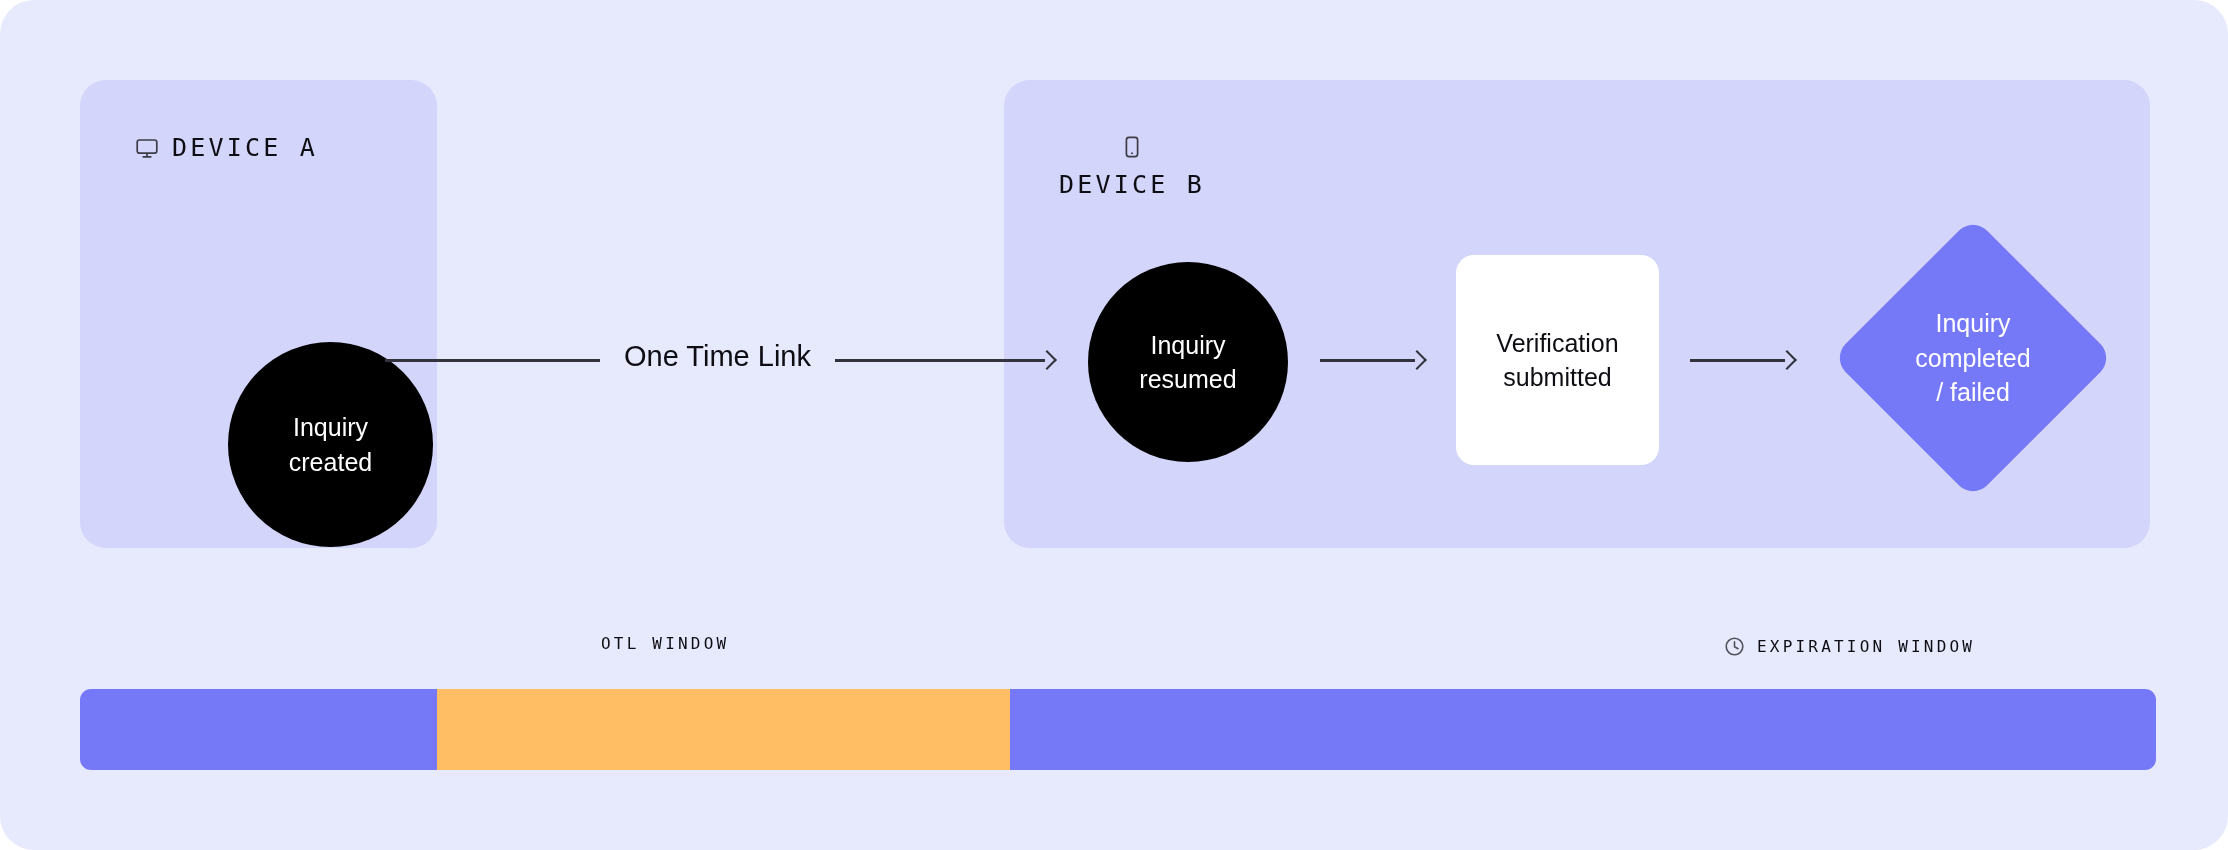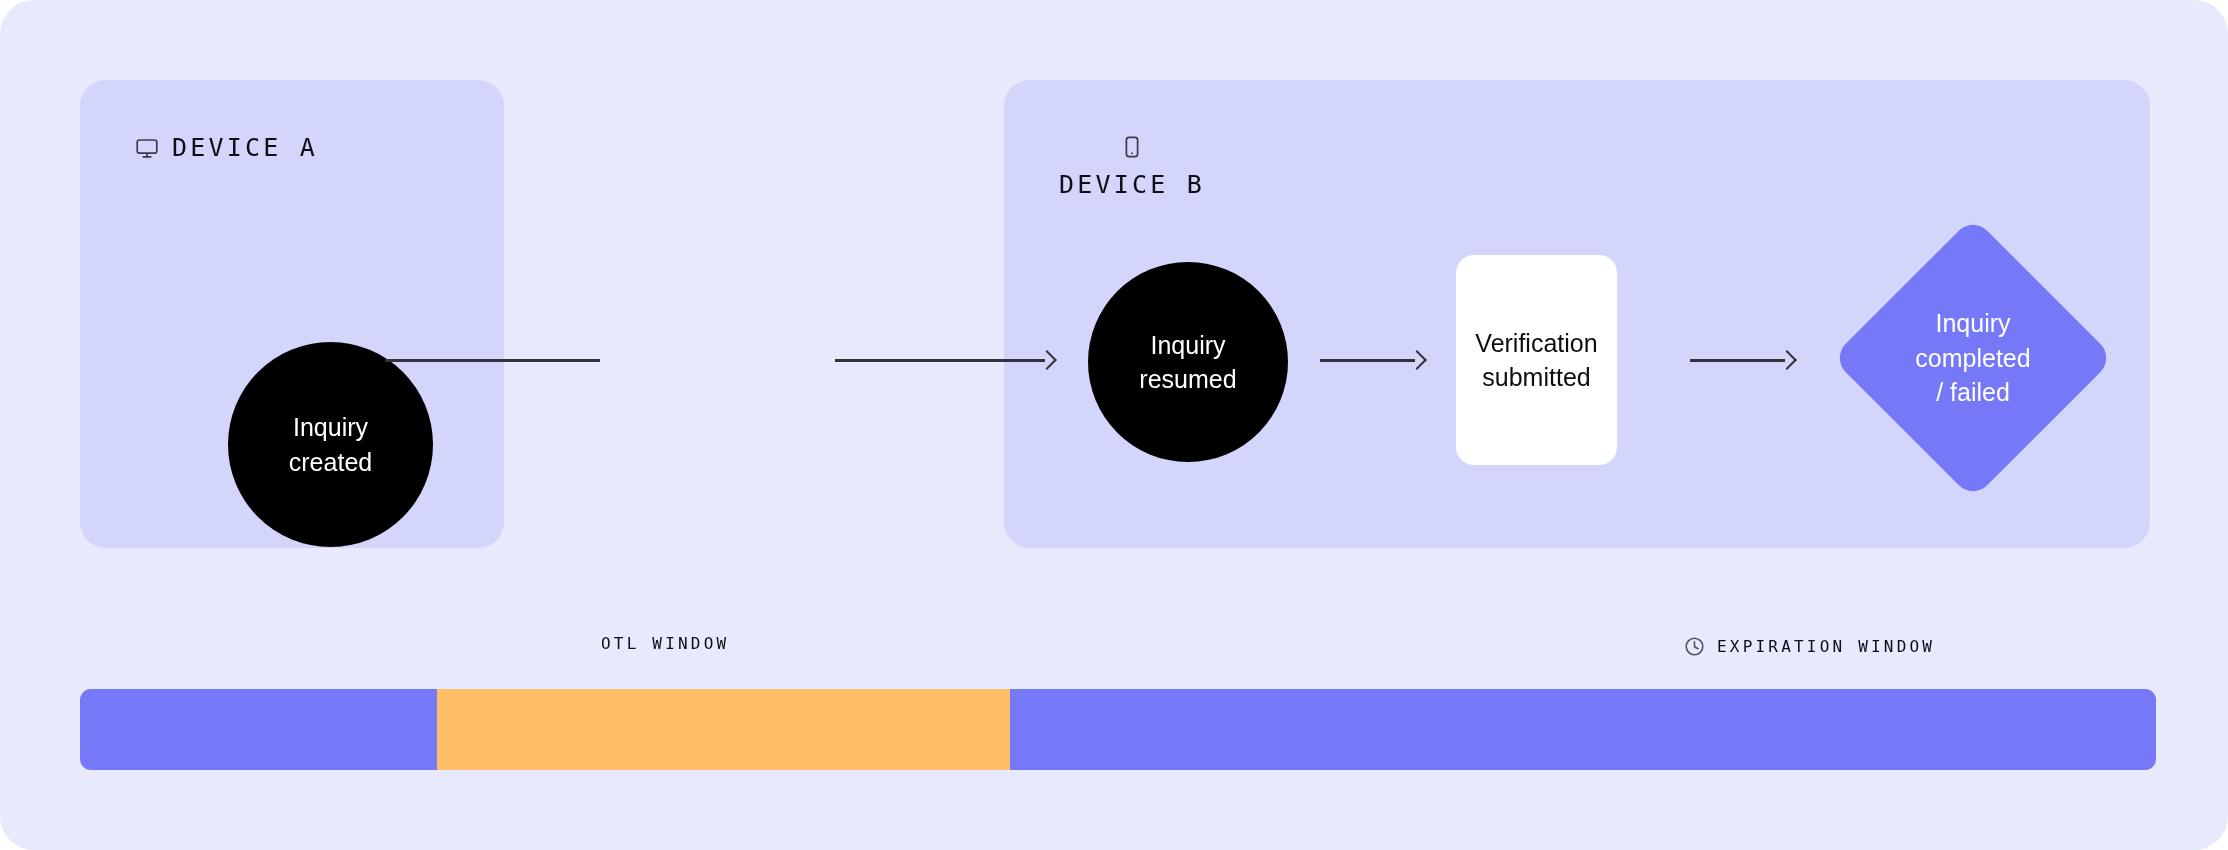--- a/index.html
+++ b/index.html
@@ -21,21 +21,21 @@
     border-radius: 34px;
     overflow: hidden;
   }
 
   
   .device-panel {
     position: absolute;
     background: #d3d5fb;
     border-radius: 26px;
   }
-  #panel-device-a { left: 80px;  top: 80px; width: 424px;  height: 468px; }
+  #panel-device-a { left: 80px;  top: 80px; width: 357px;  height: 468px; }
   #panel-device-b { left: 1004px; top: 80px; width: 1146px; height: 468px; }
 
   .panel-header {
     position: absolute;
     top: 55px;
     display: flex;
     align-items: center;
     gap: 13px;
   }
   #panel-device-a .panel-header { left: 55px; }
@@ -69,21 +69,21 @@
     justify-content: center;
   }
   .node-circle .node-text { color: #ffffff; }
 
   #node-inquiry-created { left: 148px;  top: 262px; width: 205px; height: 205px; }
   #node-inquiry-resumed { left: 1088px; top: 262px; width: 200px; height: 200px; }
 
   #node-verification-submitted {
     position: absolute;
     left: 1456px; top: 255px;
-    width: 161px; height: 210px;
+    width: 203px; height: 210px;
     background: #ffffff;
     border-radius: 18px;
     display: flex;
     align-items: center;
     justify-content: center;
   }
   #node-verification-submitted .node-text { color: #0d0d13; }
 
   #node-inquiry-final {
     position: absolute;
@@ -150,21 +150,21 @@
     align-items: center;
     gap: 10px;
     font-family: "DejaVu Sans Mono", "Liberation Mono", monospace;
     font-size: 16px;
     letter-spacing: 3.2px;
     color: #0d0d13;
     line-height: 1;
     white-space: nowrap;
   }
   #label-otl-window { left: 601px; }
-  #label-expiration-window { left: 1684px; gap: 12px; }
+  #label-expiration-window { left: 1724px; gap: 12px; }
   .clock-icon { display: block; width: 21px; height: 21px; }
   .clock-icon svg { display: block; }
 
   #timeline-bar {
     position: absolute;
     left: 80px; top: 689px;
     width: 2076px; height: 81px;
     border-radius: 11px;
     overflow: hidden;
     display: flex;
@@ -221,20 +221,21 @@
     <span class="node-text">Inquiry
 completed
 / failed</span>
   </div>
 
   <div id="arrow-a-to-label" class="arrow">
     <span class="shaft"></span>
 
   </div>
 
+  <div id="arrow-label">One Time Link</div>
 
   <div id="arrow-label-to-b" class="arrow">
     <span class="shaft"></span>
     <span class="head"></span>
   </div>
 
   <div id="arrow-resumed-to-verification" class="arrow">
     <span class="shaft"></span>
     <span class="head"></span>
   </div>

